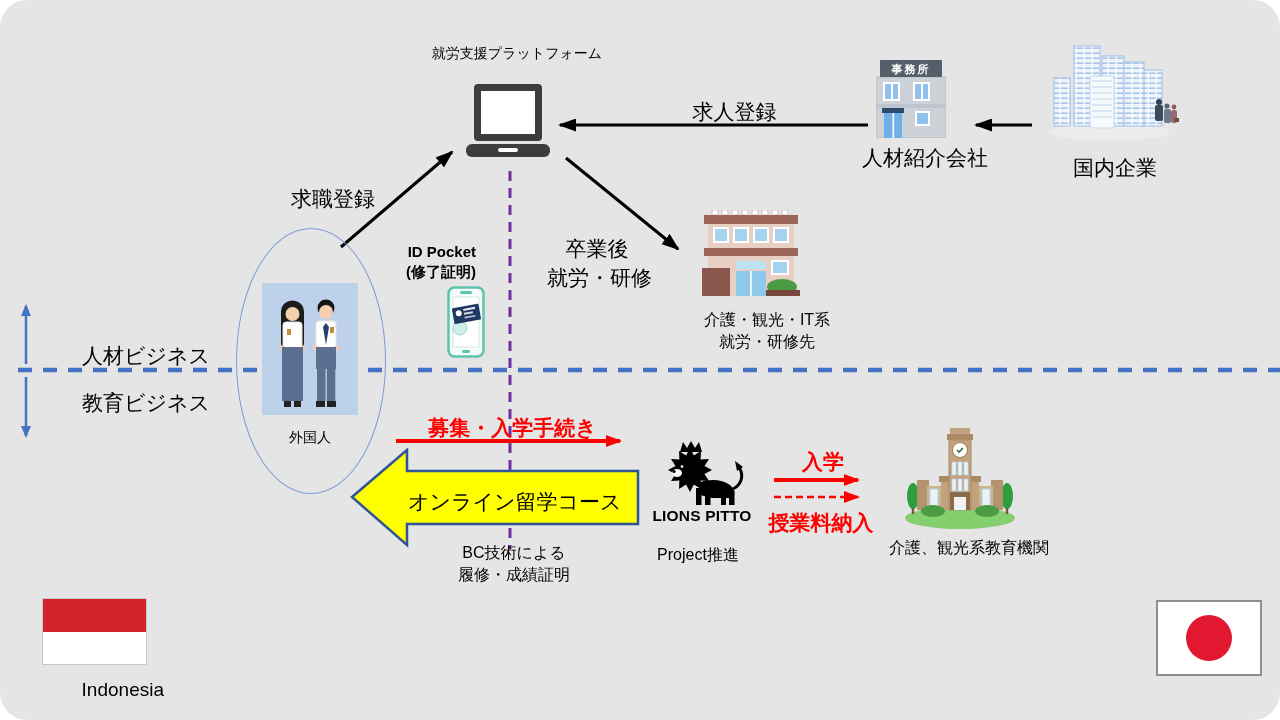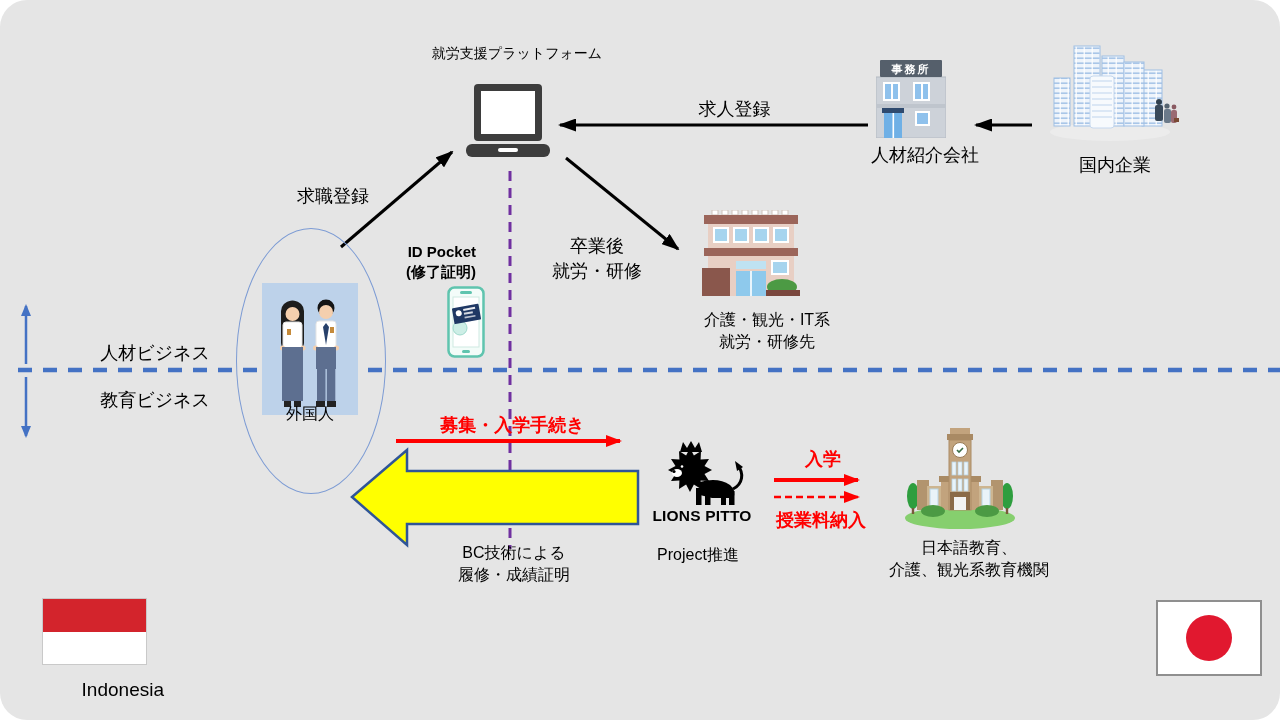--- a/index.html
+++ b/index.html
@@ -1,20 +1,20 @@
 <!DOCTYPE html>
 <html><head>
 <meta charset="utf-8">
 <style>
   html,body{margin:0;padding:0;background:#fff;}
   #canvas{
     position:relative;width:1280px;height:720px;background:#e5e5e5;overflow:hidden;
     font-family:"Liberation Sans","DejaVu Sans",sans-serif;color:#000;border-radius:27px;
   }
-  .lbl{position:absolute;font-size:18px;line-height:1.4;text-align:center;white-space:nowrap;font-weight:500;}
+  .lbl{position:absolute;font-size:21px;line-height:1.4;text-align:center;white-space:nowrap;font-weight:500;}
   .lbl .line{display:block;}
   .left{text-align:right;}
   .red{color:#FF0000;font-weight:600;}
   .bold{font-weight:700;}
   #overlay{position:absolute;left:0;top:0;z-index:1;}
   .icon{position:absolute;z-index:2;}
   .txt{z-index:3;}
   .oval{position:absolute;z-index:2;border:1.5px solid #7c9bd4;border-radius:50%;background:transparent;}
   .flag{position:absolute;z-index:2;}
   .flag-id{width:103px;height:65px;border:1px solid #c9c9c9;}
@@ -253,52 +253,52 @@
 
   <div class="lbl txt" style="left:1063px;top:153px;width:104px;">国内企業</div>
 
   <div class="lbl txt" style="left:283px;top:184px;width:100px;">求職登録</div>
 
   <div class="lbl txt left bold" style="left:376px;top:242px;width:100px;font-size:15px;line-height:1.35;">
     <span class="line">ID Pocket</span>
     <span class="line">(修了証明)</span>
   </div>
 
-  <div class="lbl txt" style="left:268px;top:403px;width:84px;font-size:16px;">外国人</div>
+  <div class="lbl txt" style="left:268px;top:428px;width:84px;font-size:14px;">外国人</div>
 
   <div class="lbl txt" style="left:547px;top:234px;width:100px;">
     <span class="line">卒業後</span>
     <span class="line">就労・研修</span>
   </div>
 
   <div class="lbl txt" style="left:688px;top:309px;width:158px;font-size:16px;text-align:center;">
     <span class="line">介護・観光・IT系</span>
     <span class="line">就労・研修先</span>
   </div>
 
   <div class="lbl txt left" style="left:70px;top:341px;width:140px;">人材ビジネス</div>
   <div class="lbl txt left" style="left:70px;top:388px;width:140px;">教育ビジネス</div>
 
   <div class="lbl txt red" style="left:415px;top:413px;width:195px;">募集・入学手続き</div>
 
+  <div class="lbl txt" style="left:408px;top:487px;width:195px;">オンライン留学コース</div>
 
   <div class="lbl txt" style="left:440px;top:542px;width:148px;font-size:16px;">
     <span class="line">BC技術による</span>
     <span class="line">履修・成績証明</span>
   </div>
 
   <div class="lbl txt lions-text" style="left:646px;top:505px;width:112px;">LIONS PITTO</div>
 
   <div class="lbl txt" style="left:638px;top:544px;width:120px;font-size:16px;">Project推進</div>
 
   <div class="lbl txt red" style="left:792px;top:447px;width:62px;">入学</div>
 
   <div class="lbl txt red" style="left:756px;top:508px;width:130px;">授業料納入</div>
 
   <div class="lbl txt" style="left:858px;top:537px;width:222px;font-size:16px;">
-    <span class="line">日本語教育、</span>
     <span class="line">介護、観光系教育機関</span>
   </div>
 
   <div class="lbl txt country left" style="left:44px;top:677px;width:120px;">Indonesia</div>
   <div class="lbl txt country left" style="left:1176px;top:726px;width:100px;margin-left:36px;">Japan</div>
 
 </div>
 
 </body></html>

